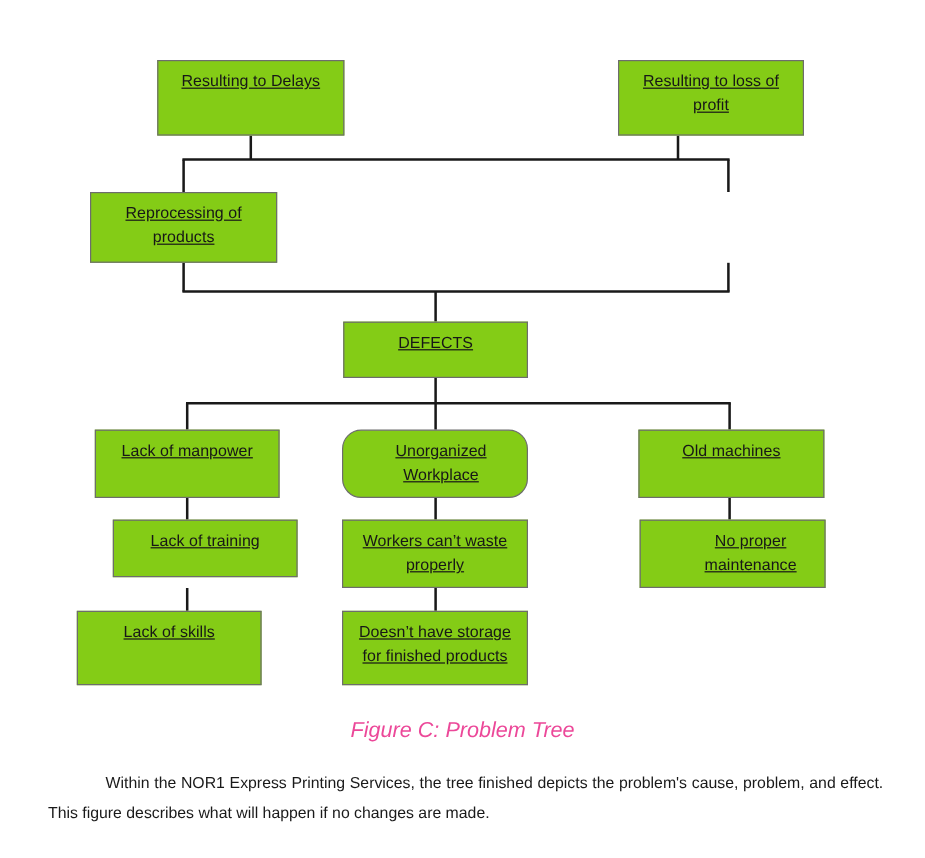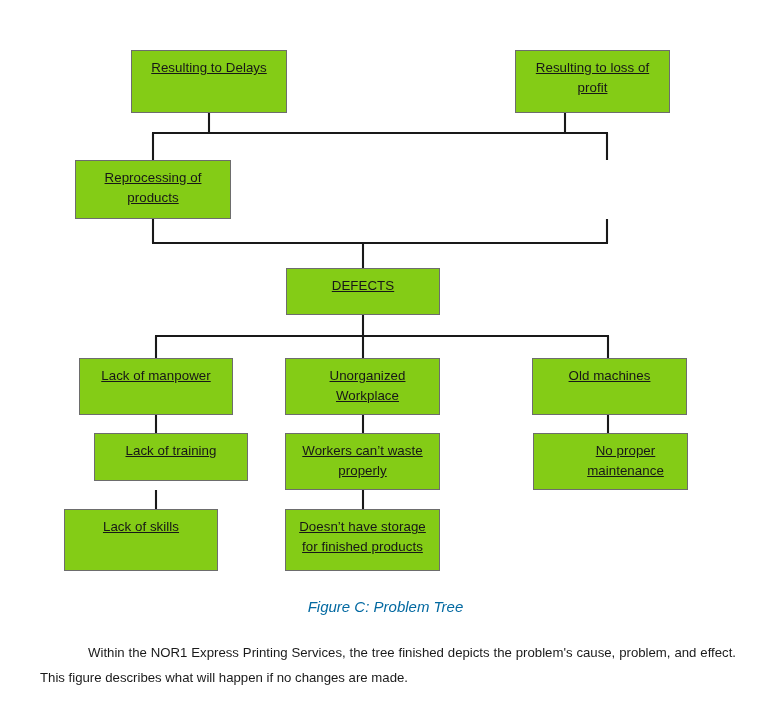--- a/index.html
+++ b/index.html
@@ -59,22 +59,22 @@
 
   
   #figure-caption {
     position: absolute;
     left: 0;
     top: 598px;
     width: 771px;
     text-align: center;
     font-family: "Liberation Sans", sans-serif;
     font-style: italic;
-    font-size: 15px;
-    color: #0369a1;
+    font-size: 18px;
+    color: #ec4899;
   }
 
   #body-paragraph {
     position: absolute;
     left: 40px;
     top: 640px;
     width: 696px;
     font-family: "Liberation Sans", sans-serif;
     font-size: 13.2px;
     line-height: 25px;
@@ -131,21 +131,21 @@
 
   <div class="node" style="left:487px; top:50px; width:155px; height:63px; padding-left:14px; padding-right:14px;margin-left:28px;">Resulting to loss of profit</div>
 
   <div class="node" style="left:75px; top:160px; width:156px; height:59px; padding-left:22px; padding-right:22px;">Reprocessing of products</div>
 
 
   <div class="node" style="left:286px; top:268px; width:154px; height:47px;">DEFECTS</div>
 
   <div class="node" style="left:79px; top:358px; width:154px; height:57px;">Lack of manpower</div>
 
-  <div class="node" style="left:285px; top:358px; width:155px; height:57px; padding-left:26px; padding-right:16px;">Unorganized Workplace</div>
+  <div class="node" style="left:285px; top:358px; width:155px; height:57px; padding-left:26px; padding-right:16px;border-radius:16px;">Unorganized Workplace</div>
 
   <div class="node" style="left:532px; top:358px; width:155px; height:57px;">Old machines</div>
 
   <div class="node" style="left:94px; top:433px; width:154px; height:48px;">Lack of training</div>
 
   <div class="node" style="left:285px; top:433px; width:155px; height:57px; padding-left:8px; padding-right:8px;">Workers can’t waste properly</div>
 
   <div class="node" style="left:533px; top:433px; width:155px; height:57px; padding-left:30px; ">No proper maintenance</div>
 
   <div class="node" style="left:64px; top:509px; width:154px; height:62px;text-align:center;">Lack of skills</div>

